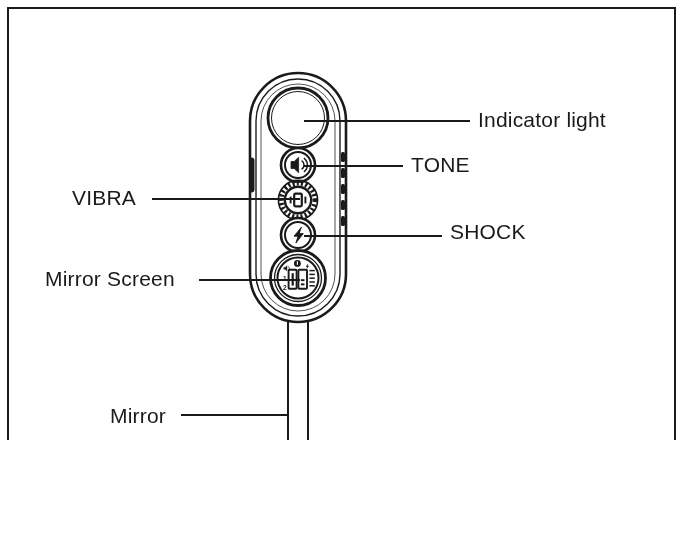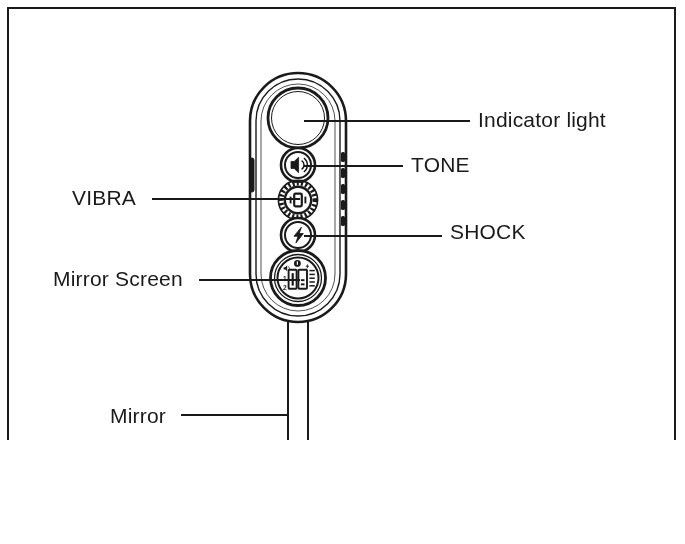--- a/index.html
+++ b/index.html
@@ -40,21 +40,21 @@
     font-family: "Liberation Sans", sans-serif;
     font-size: 21px;
     line-height: 24px;
     white-space: nowrap;
     letter-spacing: 0.2px;
   }
   .label-indicator { left: 478px; top: 108px; }
   .label-tone      { left: 411px; top: 153px; }
   .label-shock     { left: 450px; top: 220px; }
   .label-vibra     { left: 72px;  top: 186px; }
-  .label-mirror    { left: 53px;  top: 267px; }
+  .label-mirror    { left: 45px;  top: 267px; }
   .label-string    { left: 110px; top: 404px; }
 </style>
 </head>
 <body>
 
 <div id="canvas">
 
   <div id="frame"></div>
 
   <svg id="art" viewBox="0 0 685 544" xmlns="http://www.w3.org/2000/svg">

